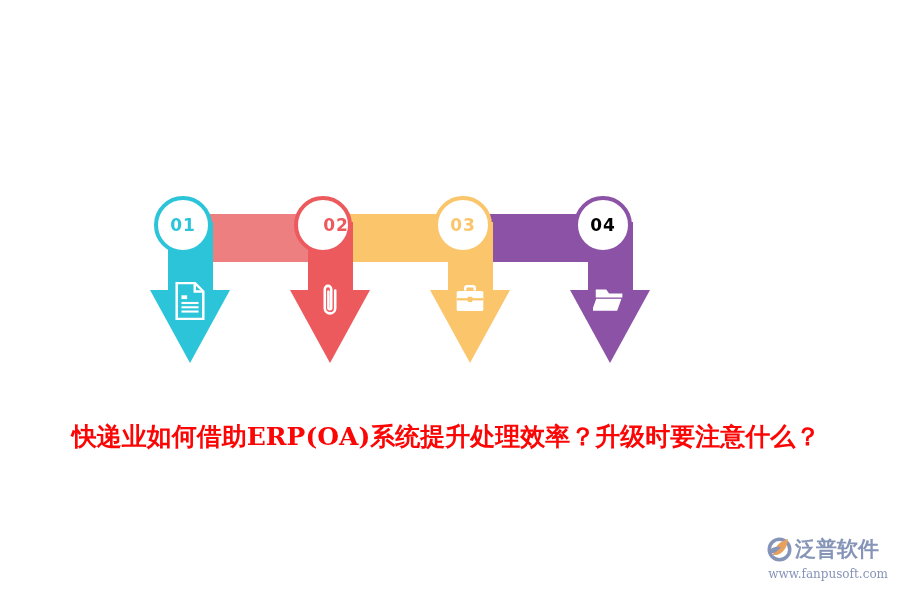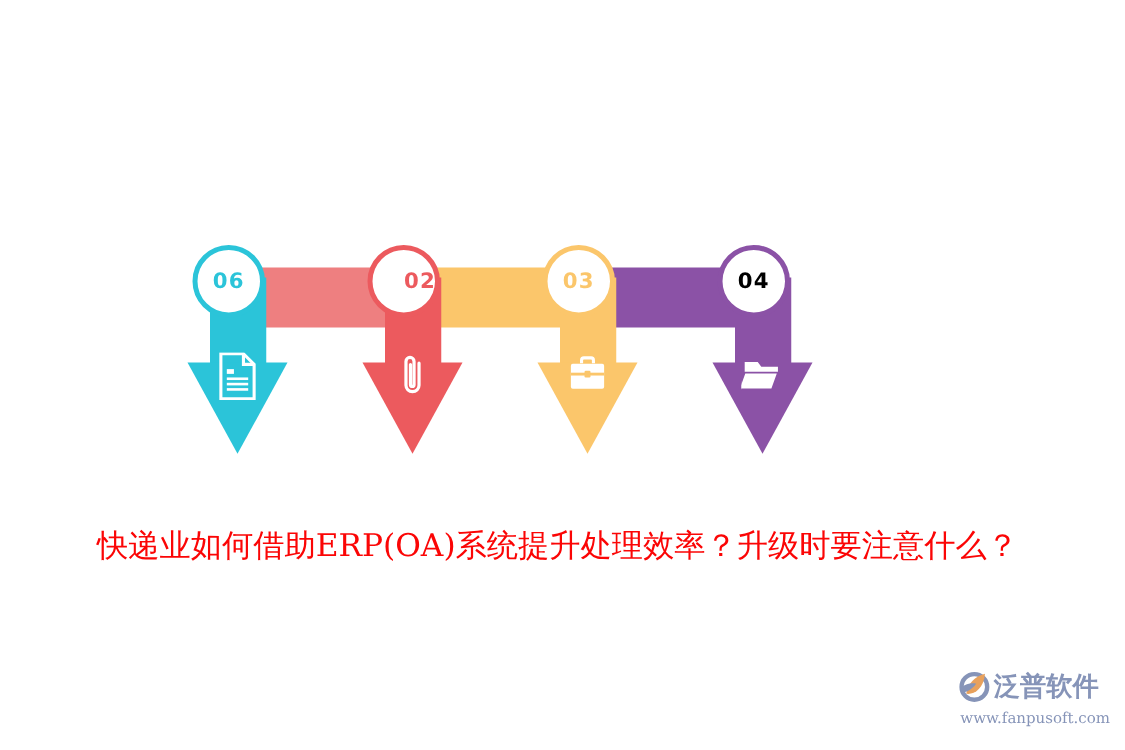--- a/index.html
+++ b/index.html
@@ -112,21 +112,21 @@
 
   
   #title {
     position: absolute;
     left: 0;
     top: 420px;
     width: 892px;
     text-align: center;
     color: #fb0505;
     font-family: "DejaVu Serif", "Liberation Serif", serif;
-    font-weight: normal;
+    font-weight: bold;
     font-size: 25px;
     letter-spacing: 0px;
     white-space: nowrap;
   }
 
   
   #logo {
     position: absolute;
     left: 766px;
     top: 533px;
@@ -175,21 +175,21 @@
         <svg viewBox="0 0 34 40" xmlns="http://www.w3.org/2000/svg">
           <path d="M3 1 h19 l9 9 v29 h-28 z" fill="none" stroke="#ffffff" stroke-width="2.6"></path>
           <path d="M22 1 v9 h9" fill="none" stroke="#ffffff" stroke-width="2.6"></path>
           <rect x="8" y="14" width="6" height="4" fill="#ffffff"></rect>
           <rect x="8" y="21" width="18" height="2.2" fill="#ffffff"></rect>
           <rect x="8" y="25.5" width="18" height="2.2" fill="#ffffff"></rect>
           <rect x="8" y="30" width="18" height="2.2" fill="#ffffff"></rect>
         </svg>
       </div>
       <div class="circle" style="left:4px; border-color:#2BC4D9;">
-        <span class="num" style="color:#2BC4D9;">06</span>
+        <span class="num" style="color:#2BC4D9;">01</span>
       </div>
     </div>
 
     <div class="step" style="left:140px;">
       <div class="bar" style="left:48px; width:134px; background:#FBC66B;"></div>
       <div class="arrow">
         <div class="shaft" style="background:#EC5A5E;"></div>
         <div class="head" style="border-top-color:#EC5A5E;"></div>
       </div>
       <div class="icon-wrap">

